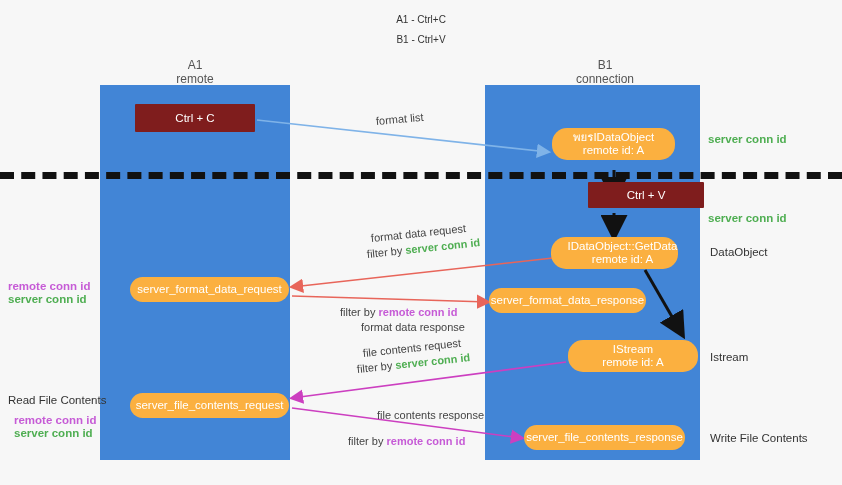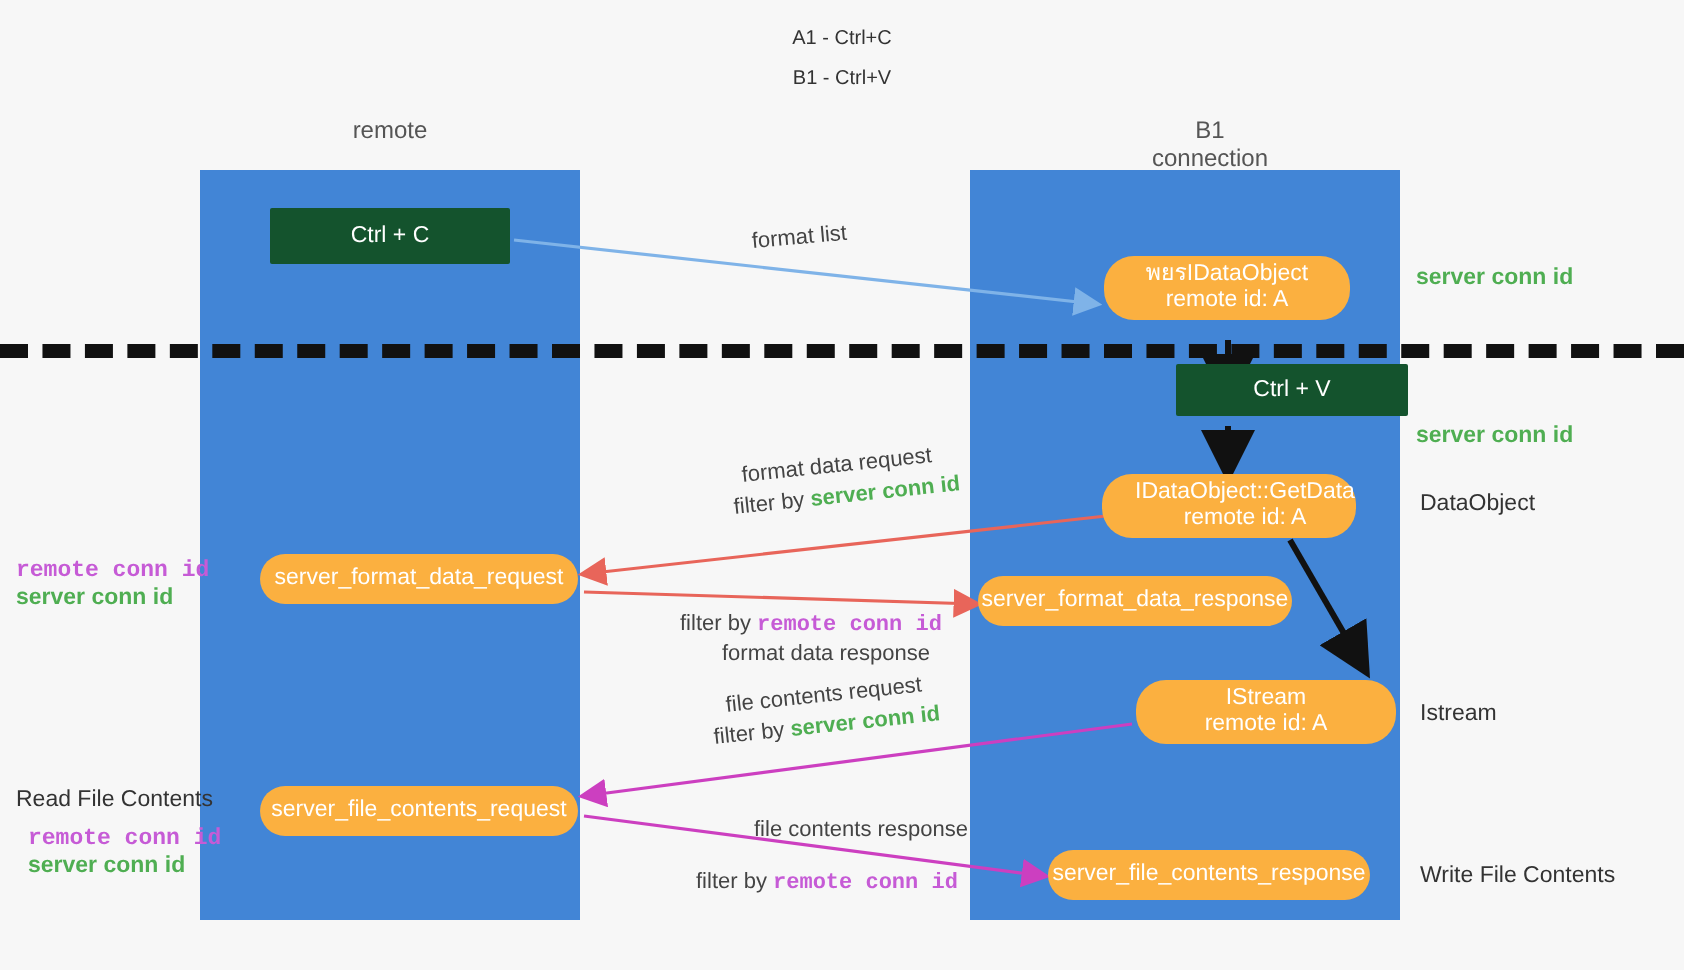--- a/index.html
+++ b/index.html
@@ -23,47 +23,48 @@
   }
   .lane {
     position:absolute; background:#4285d6;
   }
   .box {
     position:absolute; display:flex; align-items:center; justify-content:center;
     flex-direction:column; color:#fff; font-size:11.5px; line-height:13px;
     text-align:center; border-radius:1px;
   }
   .box.orange { background:#fbb040;border-radius:15px; }
-  .box.green  { background:#14532d; }
+  .box.green  { background:#7f1d1d; }
 
   .sidelabel {
     position:absolute; font-size:11.5px; line-height:14px;
   }
   .green-t  { color:#4fae52; font-weight:bold; }
-  .purple-t { color:#c65bd6; font-weight:bold;font-family:Liberation Mono, monospace; }
+  .purple-t { color:#c65bd6; font-weight:bold; }
   .dark-t   { color:#333; }
   .ann {
     position:absolute; font-size:11px; color:#444; line-height:15px;
     white-space:nowrap;
   }
   .ann.rot { transform-origin: left center; }
   svg.overlay { position:absolute; left:0; top:0; width:842px; height:485px; pointer-events:none; }
   .dashline { position:absolute; left:0; width:842px; height:0; border-top:7px dashed #111; }
 </style>
 </head>
 <body>
 
 <div id="stage">
 
   <div class="title">
     <div>A1 - Ctrl+C</div>
     <div>B1 - Ctrl+V</div>
   </div>
 
   <div class="col-header" style="left:115px; top:58px;">
+    <div>A1</div>
     <div>remote</div>
   </div>
   <div class="col-header" style="left:525px; top:58px;">
     <div>B1</div>
     <div>connection</div>
   </div>
 
   <div class="lane" style="left:100px; top:85px; width:190px; height:375px;"></div>
   <div class="lane" style="left:485px; top:85px; width:215px; height:375px;"></div>
 

